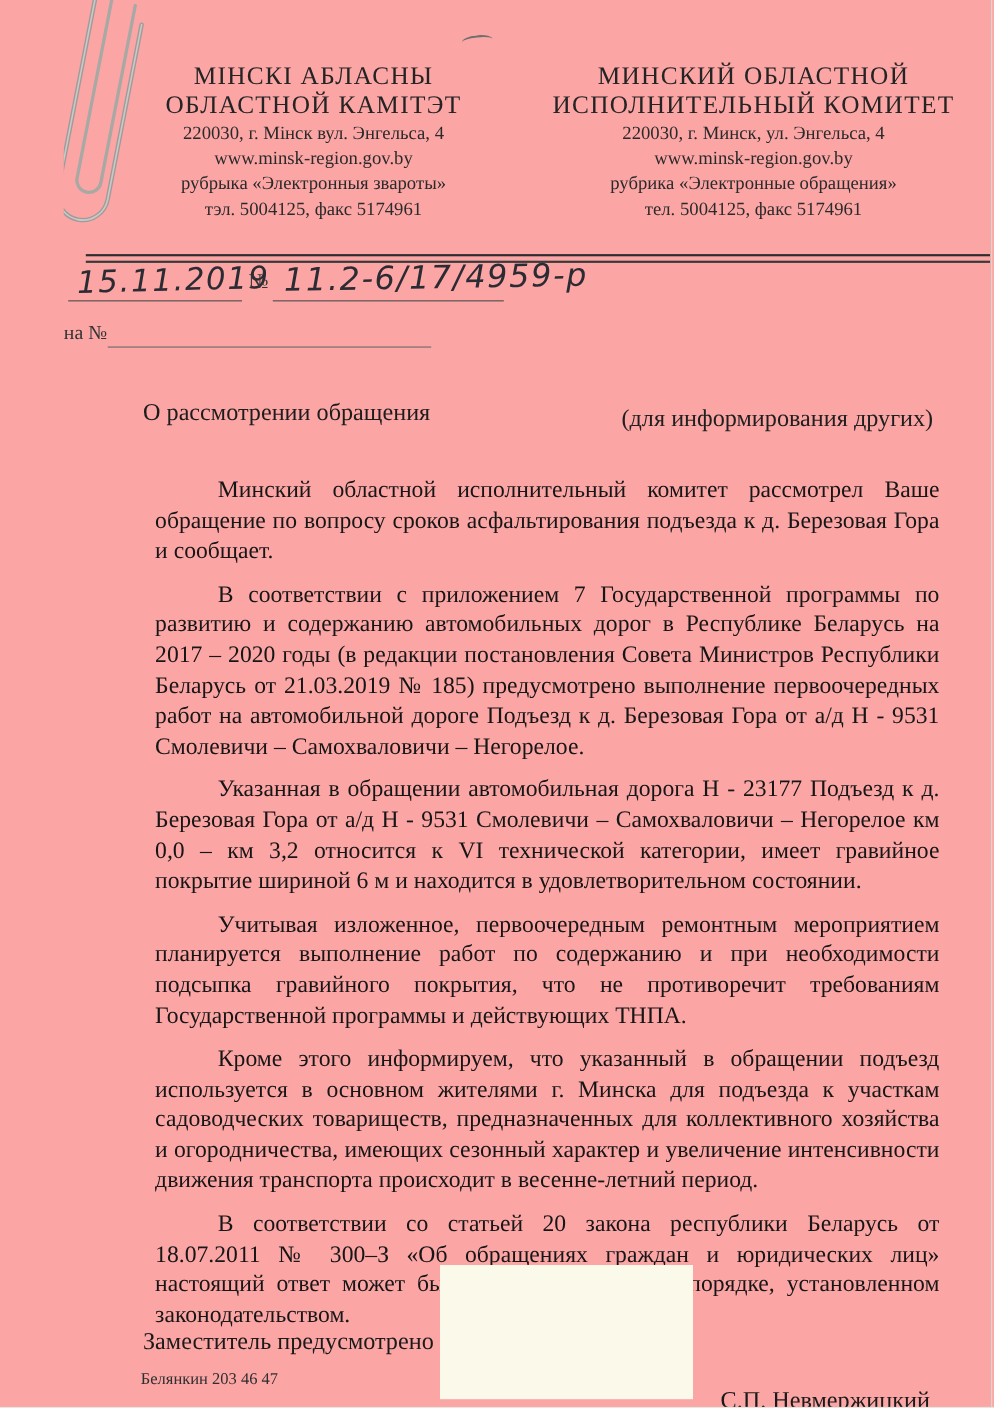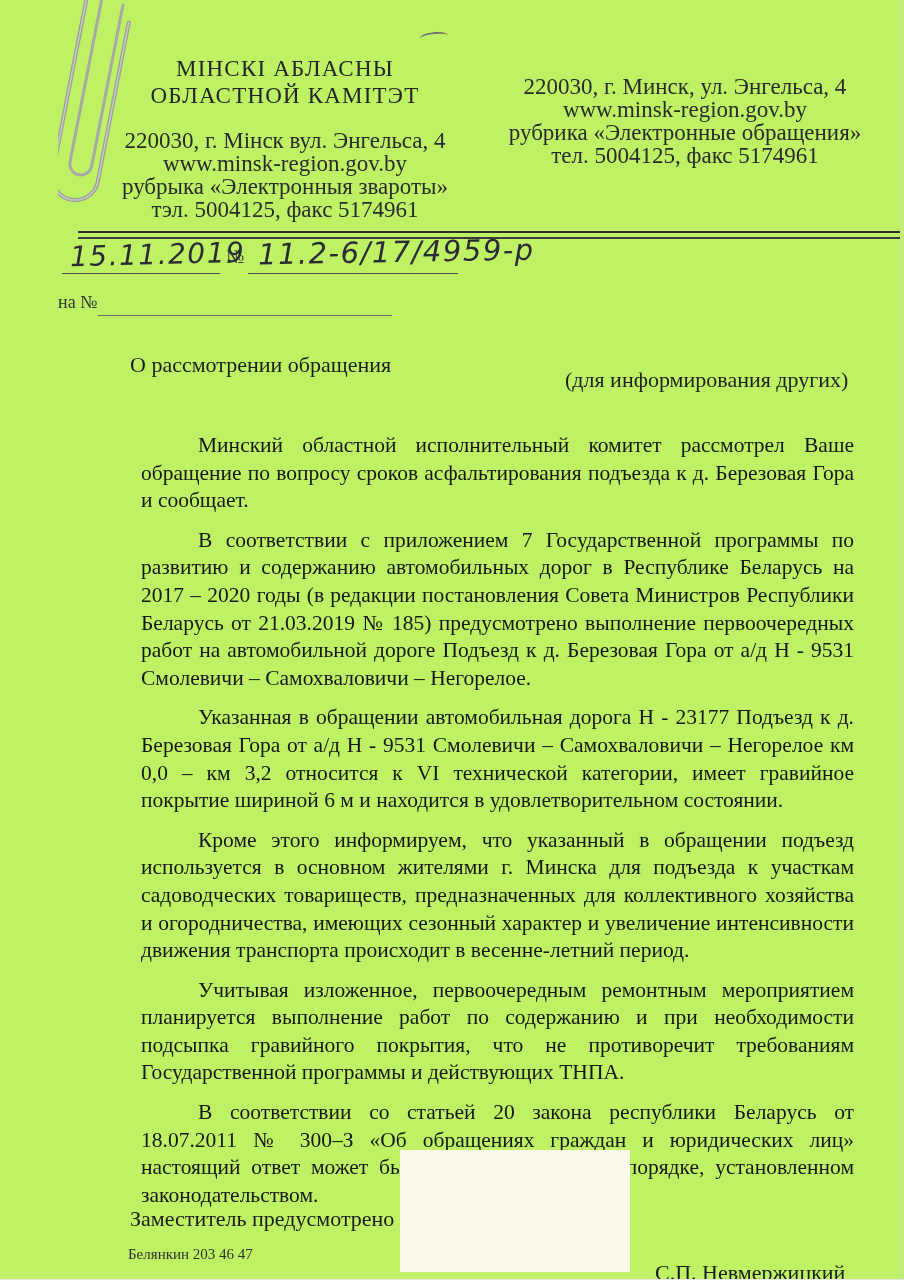--- a/index.html
+++ b/index.html
@@ -1,26 +1,26 @@
 <!DOCTYPE html>
 <html><head>
 <meta charset="utf-8">
 <style>
   html,body{margin:0;padding:0;}
   body{background:#e9e9e6;font-family:"Liberation Serif","DejaVu Serif",serif;}
   .page{
     position:relative;width:904px;height:1280px;margin:0 auto;
-    background:#bef264;overflow:hidden;color:#1d1d1d;
+    background:#fca5a5;overflow:hidden;color:#1d1d1d;
   }
   .abs{position:absolute;}
 
   
   .lh-block{width:400px;text-align:center;}
   .lh-title{font-size:23px;line-height:27px;letter-spacing:1.2px;color:#242424;}
-  .lh-lines{margin-top:20px;font-size:23px;line-height:23px;color:#2a2a2a;}
+  .lh-lines{font-size:17px;line-height:23px;color:#2a2a2a;}
 
   
   .double-rule{height:4px;border-top:2.5px solid #2e2e2e;border-bottom:2px solid #3a3a3a;}
   .uline{border-bottom:1.6px solid #4a4a4a;height:1px;}
 
   
   .hand{
     font-family:"DejaVu Sans",sans-serif;font-style:italic;color:#2b2b34;
     letter-spacing:1.5px;white-space:nowrap;
   }
@@ -62,20 +62,24 @@
     </div>
     <div class="lh-lines">
       <div>220030, г. Мінск вул. Энгельса, 4</div>
       <div>www.minsk-region.gov.by</div>
       <div>рубрыка «Электронныя звароты»</div>
       <div>тэл. 5004125, факс 5174961</div>
     </div>
   </div>
 
   <div class="abs lh-block" style="left:480px;top:55px;width:410px;">
+    <div class="lh-title">
+      <div>МИНСКИЙ ОБЛАСТНОЙ</div>
+      <div>ИСПОЛНИТЕЛЬНЫЙ КОМИТЕТ</div>
+    </div>
     <div class="lh-lines">
       <div>220030, г. Минск, ул. Энгельса, 4</div>
       <div>www.minsk-region.gov.by</div>
       <div>рубрика «Электронные обращения»</div>
       <div>тел. 5004125, факс 5174961</div>
     </div>
   </div>
 
   <div class="abs double-rule" style="left:78px;top:231px;width:822px;"></div>
 
@@ -84,28 +88,28 @@
 
   <span class="abs printed-small" style="left:226px;top:246px;">№</span>
   <div class="abs hand" style="left:258px;top:235px;font-size:29px;transform:rotate(-1deg);">11.2-6/17/4959-р</div>
   <div class="abs uline" style="left:248px;top:272px;width:210px;"></div>
 
   <span class="abs printed-small" style="left:58px;top:292px;font-size:18px;text-align:right;">на №</span>
   <div class="abs uline" style="left:98px;top:314px;width:294px;border-bottom-color:#6a6a6a;"></div>
 
   <div class="abs routing" style="left:565px;top:319px;margin-top:48px;">(для информирования других)</div>
 
-  <div class="abs subject" style="left:130px;top:352px;">О рассмотрении обращения</div>
+  <div class="abs subject" style="left:130px;top:362px;">О рассмотрении обращения</div>
 
   <div class="abs body-text" style="left:129px;top:420px;">
     <p>Минский областной исполнительный комитет рассмотрел Ваше обращение по вопросу сроков асфальтирования подъезда к д. Березовая Гора и сообщает.</p>
     <p>В соответствии с приложением 7 Государственной программы по развитию и содержанию автомобильных дорог в Республике Беларусь на 2017 – 2020 годы (в редакции постановления Совета Министров Республики Беларусь от 21.03.2019 № 185) предусмотрено выполнение первоочередных работ на автомобильной дороге Подъезд к д. Березовая Гора от а/д Н - 9531 Смолевичи – Самохваловичи – Негорелое.</p>
     <p>Указанная в обращении автомобильная дорога Н - 23177 Подъезд к д. Березовая Гора от а/д Н - 9531 Смолевичи – Самохваловичи – Негорелое км 0,0 – км 3,2 относится к VI технической категории, имеет гравийное покрытие шириной 6 м и находится в удовлетворительном состоянии.</p>
+    <p>Учитывая изложенное, первоочередным ремонтным мероприятием планируется выполнение работ по содержанию и при необходимости подсыпка гравийного покрытия, что не противоречит требованиям Государственной программы и действующих ТНПА.</p>
     <p>Кроме этого информируем, что указанный в обращении подъезд используется в основном жителями г. Минска для подъезда к участкам садоводческих товариществ, предназначенных для коллективного хозяйства и огородничества, имеющих сезонный характер и увеличение интенсивности движения транспорта происходит в весенне-летний период.</p>
-    <p>Учитывая изложенное, первоочередным ремонтным мероприятием планируется выполнение работ по содержанию и при необходимости подсыпка гравийного покрытия, что не противоречит требованиям Государственной программы и действующих ТНПА.</p>
     <p>В соответствии со статьей 20 закона республики Беларусь от 18.07.2011 № 300–З «Об обращениях граждан и юридических лиц» настоящий ответ может быть обжалован в суд в порядке, установленном законодательством.</p>
   </div>
 
   <div class="abs artifact" style="left:400px;top:1150px;width:230px;height:122px;"></div>
 
   <div class="abs sig" style="left:130px;top:1206px;">Заместитель предусмотрено</div>
   <div class="abs sig" style="left:655px;top:1260px;">С.П. Невмержицкий</div>
 
   <div class="abs executor" style="left:128px;top:1246px;">Белянкин 203 46 47</div>
 

